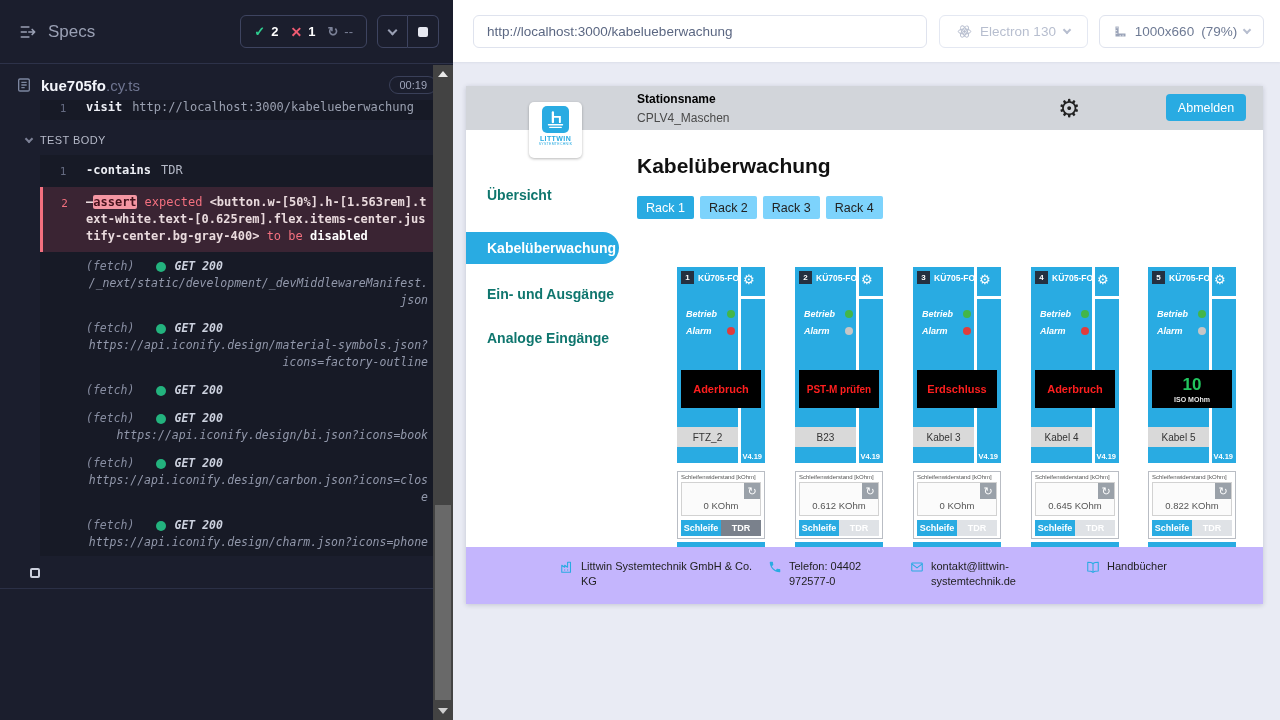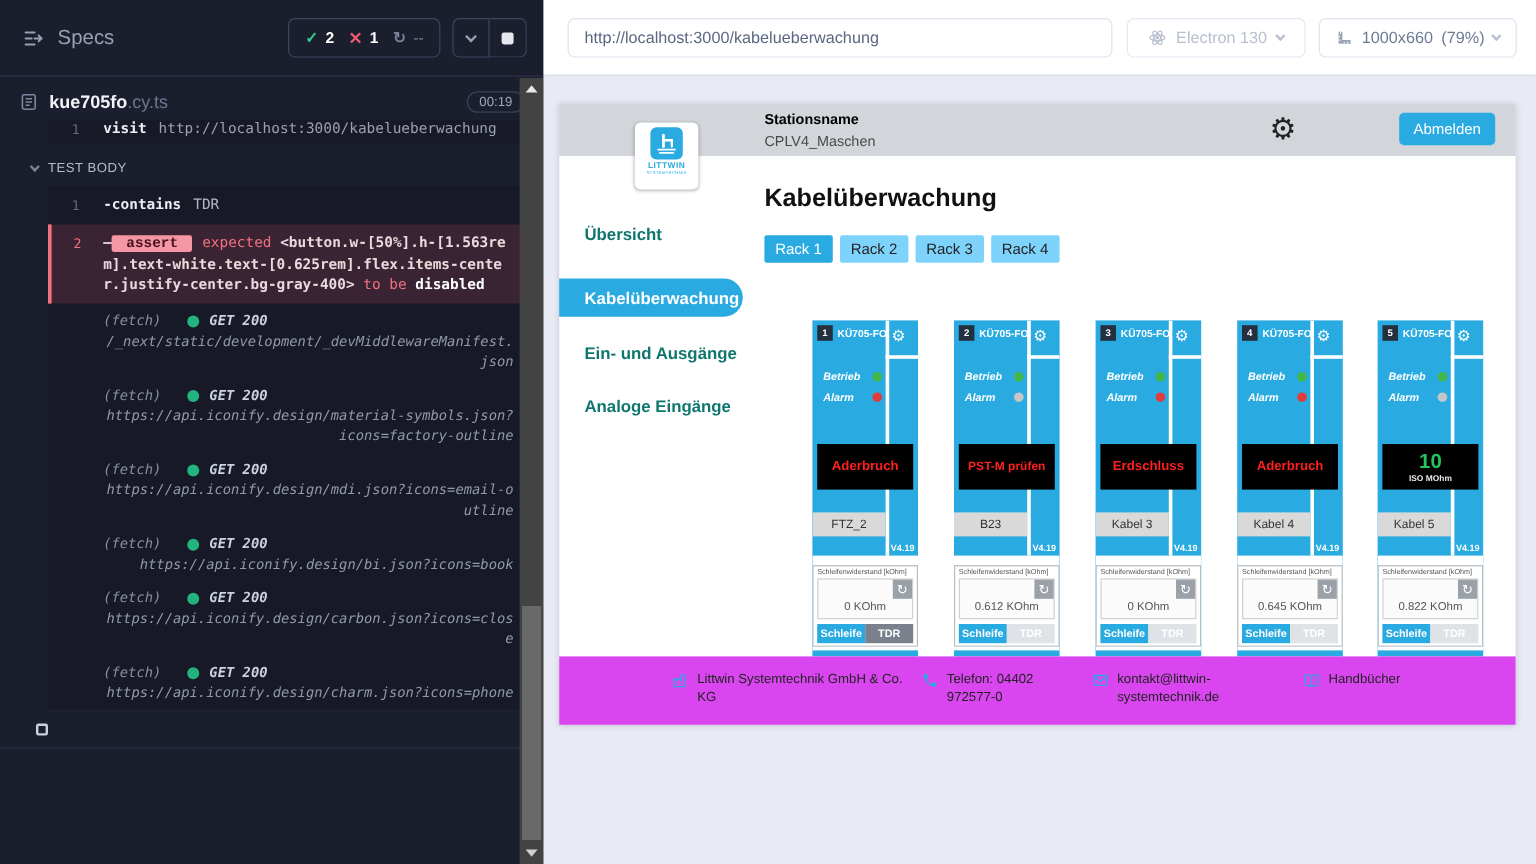--- a/index.html
+++ b/index.html
@@ -39,21 +39,21 @@
   .cmd-arg { color:#b4b8c6; margin-left:10px; }
   .url-arg { color:#9aa0b0; margin-left:10px; }
 
   .section-row { margin:14px 0 9px 26px; display:flex; align-items:center; gap:8px; }
   .section-label { color:#b6bac9; font-size:11px; letter-spacing:.4px; }
   .chev-sm { width:6px; height:6px; border-right:2px solid #7c8196; border-bottom:2px solid #7c8196; transform:rotate(45deg); margin-top:-2px; }
 
   .assert-row { background:#3a2433; border-left:3px solid #f3707f; display:flex; font-size:12px; line-height:17px; padding:7px 10px 7px 0; }
   .assert-row .gutter { width:43px; color:#f3707f; }
   .assert-body { flex:1; color:#e9dadd; word-break:break-all; font-weight:600; }
-  .assert-chip { background:#f496a3; color:#46121d; font-weight:bold; border-radius:2px; padding:0 12px; margin-right:8px;font-family:Liberation Mono, monospace; }
+  .assert-chip { background:#f496a3; color:#46121d; font-weight:bold; border-radius:2px; padding:0 0; margin-right:8px; }
   .assert-kw { color:#f3707f; font-weight:normal; }
   .assert-state { color:#fff; font-weight:bold; }
 
   .fetch-row { padding:6px 10px 5px 46px; font-size:11.5px; line-height:17px; font-style:italic;text-align:right; }
   .fetch-head { display:flex; align-items:center; gap:8px; }
   .fetch-label { color:#878da1; }
   .fetch-dot { width:10px; height:10px; border-radius:50%; background:#23b37e; margin-left:14px; flex:none; }
   .fetch-status { color:#cdd2df; font-weight:bold; }
   .fetch-url { color:#9298ab; word-break:break-all; }
 
@@ -122,21 +122,21 @@
   .c-value-box { margin:0 3px; height:34px; background:#fbfbfb; border:1px solid #d2d2d2; position:relative; }
   .c-refresh { position:absolute; right:0; top:0; width:16px; height:16px; background:#9aa1a9; color:#fff; font-size:11px; display:flex; align-items:center; justify-content:center; cursor:pointer; }
   .c-value { position:absolute; left:0; right:0; bottom:4px; text-align:center; font-size:9.5px; color:#555; }
   .c-btns { display:flex; margin:4px 3px 0; height:16px; }
   .c-btn { flex:1; border:none; color:#fff; font-size:9px; font-weight:bold; cursor:pointer; padding:0; }
   .c-btn.blue { background:#29abe2; }
   .c-btn.tdr-dark { background:#7a818c; }
   .c-btn.tdr-light { background:#dfe2e6; color:#fff; }
   .c-bottom-gap { left:0; top:272px; width:100%; height:3px; background:#fff; }
 
-  .app-footer { position:absolute; bottom:0; left:0; right:0; height:57px; background:#d946ef; }
+  .app-footer { position:absolute; bottom:0; left:0; right:0; height:57px; background:#c4b5fd; }
   .foot-item { position:absolute; top:12px; display:flex; gap:7px; font-size:11px; color:#222; line-height:15px; }
   .foot-icon { flex:none; margin-top:1px; }
 </style>
 </head>
 <body>
 
 <div class="runner">
   <div class="runner-header">
     <span style="display:flex;">
       <svg width="20" height="20" viewBox="0 0 24 24" fill="none" stroke="#9aa0b4" stroke-width="2" stroke-linecap="round" stroke-linejoin="round">
@@ -223,21 +223,20 @@
             <span class="fetch-status">GET 200</span>
           </div>
           <div class="fetch-url">https://api.iconify.design/material-symbols.json?icons=factory-outline</div>
         </div>
         <div class="fetch-row mono">
           <div class="fetch-head">
             <span class="fetch-label">(fetch)</span>
             <span class="fetch-dot"></span>
             <span class="fetch-status">GET 200</span>
           </div>
-          <div class="fetch-url">https://api.iconify.design/mdi.json?icons=email-outline</div>
         </div>
         <div class="fetch-row mono">
           <div class="fetch-head">
             <span class="fetch-label">(fetch)</span>
             <span class="fetch-dot"></span>
             <span class="fetch-status">GET 200</span>
           </div>
           <div class="fetch-url">https://api.iconify.design/bi.json?icons=book</div>
         </div>
         <div class="fetch-row mono">

